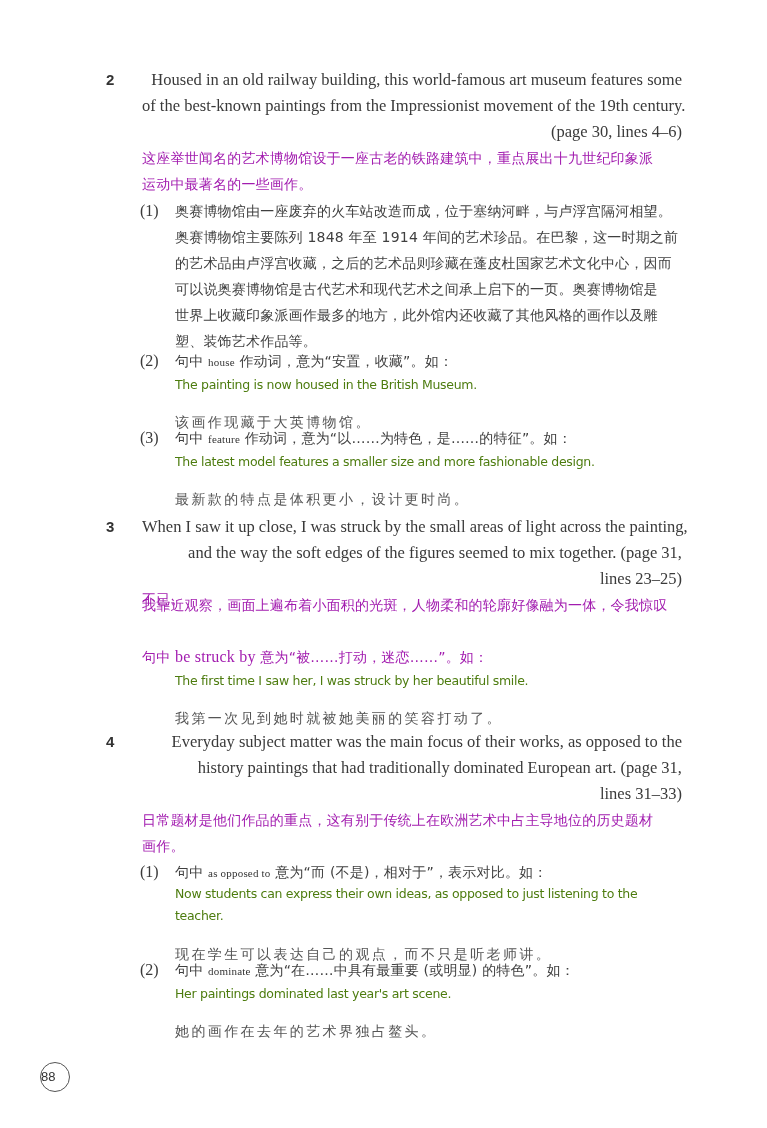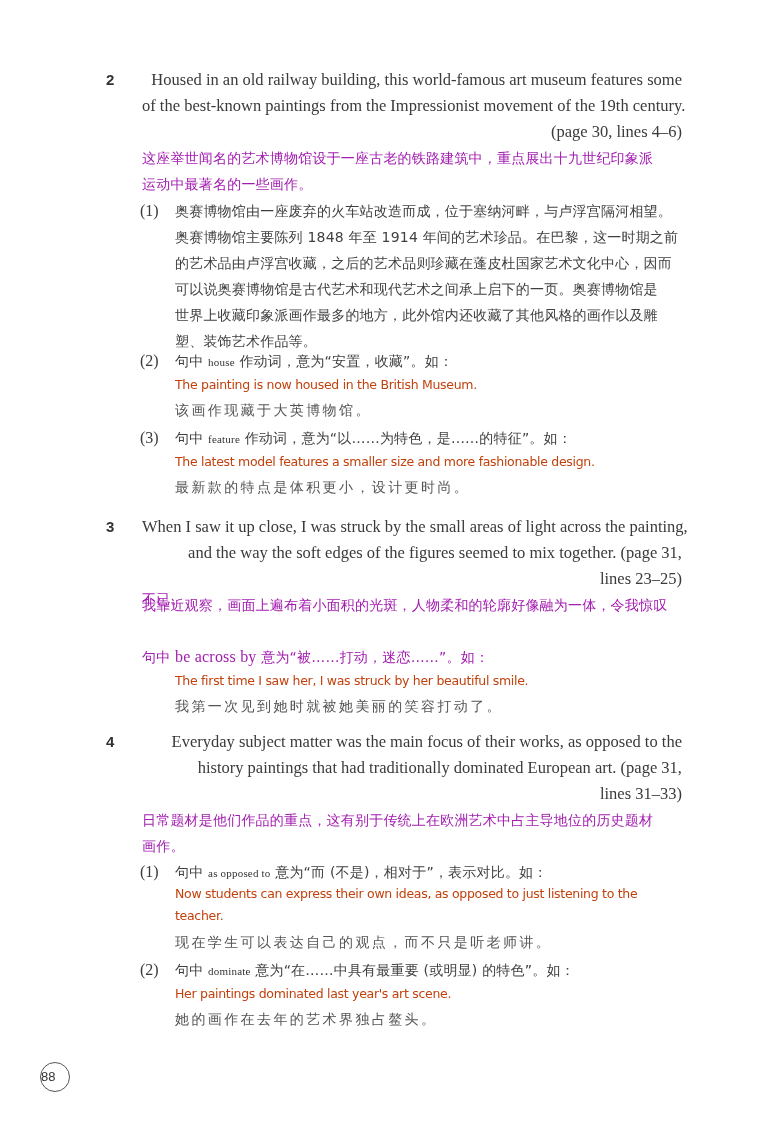--- a/index.html
+++ b/index.html
@@ -37,28 +37,28 @@
   .sub-text {
     position: absolute; left: 175px;
     font-family: "DejaVu Sans", sans-serif;
     font-size: 14px; line-height: 26px; color: #3f3f3f;
     white-space: nowrap; letter-spacing: 0.2px;
   }
   .sub-text .kw { font-family: Liberation Serif, serif; font-size: 11px; color: #333; }
   .ex-en {
     position: absolute; left: 175px;
     font-family: "DejaVu Sans", sans-serif;
-    font-size: 12.5px; line-height: 24px; color: #c2410c;
+    font-size: 12.5px; line-height: 24px; color: #4d7c0f;
     white-space: nowrap; letter-spacing: -0.3px; text-align: center;
   }
   .ex-zh {
     position: absolute; left: 175px;
     font-family: "DejaVu Sans", sans-serif;
     font-size: 14px; line-height: 26px; color: #555;
-    white-space: nowrap; letter-spacing: 2.4px;
+    white-space: nowrap; letter-spacing: 2.4px; margin-top: 12px;
   }
   .pagenum {
     position: absolute; left: 40px; top: 1062px;
     width: 28px; height: 28px; border: 1.3px solid #555; border-radius: 50%;
     font-family: "Liberation Sans", "DejaVu Sans", sans-serif;
     font-size: 13px; line-height: 28px; color: #333;
   }
 </style>
 </head>
 <body>
@@ -92,21 +92,21 @@
     <div class="ex-zh" style="top:474px">最新款的特点是体积更小，设计更时尚。</div>
   </div>
 
   <div class="item" style="top:0">
     <span class="num" style="top:518px">3</span>
     <div class="en" style="top:514px">When I saw it up close, I was struck by the small areas of light across the painting,</div>
     <div class="en" style="top:540px">and the way the soft edges of the figures seemed to mix together. (page 31,</div>
     <div class="en" style="top:566px">lines 23–25)</div>
     <div class="zh" style="top:592px">我靠近观察，画面上遍布着小面积的光斑，人物柔和的轮廓好像融为一体，令我惊叹</div>
     <div class="zh" style="top:586px">不已。</div>
-    <div class="zh" style="top:644px"><span>句中 </span><span class="kw" style="font-family:'Liberation Serif',serif;font-size:16px;">be across by</span><span> 意为“被……打动，迷恋……”。如：</span></div>
+    <div class="zh" style="top:644px"><span>句中 </span><span class="kw" style="font-family:'Liberation Serif',serif;font-size:16px;">be struck by</span><span> 意为“被……打动，迷恋……”。如：</span></div>
     <div class="ex-en" style="top:669px">The first time I saw her, I was struck by her beautiful smile.</div>
     <div class="ex-zh" style="top:693px">我第一次见到她时就被她美丽的笑容打动了。</div>
   </div>
 
   <div class="item" style="top:0">
     <span class="num" style="top:733px">4</span>
     <div class="en" style="top:729px">Everyday subject matter was the main focus of their works, as opposed to the</div>
     <div class="en" style="top:755px">history paintings that had traditionally dominated European art. (page 31,</div>
     <div class="en" style="top:781px">lines 31–33)</div>
     <div class="zh" style="top:807px">日常题材是他们作品的重点，这有别于传统上在欧洲艺术中占主导地位的历史题材</div>

